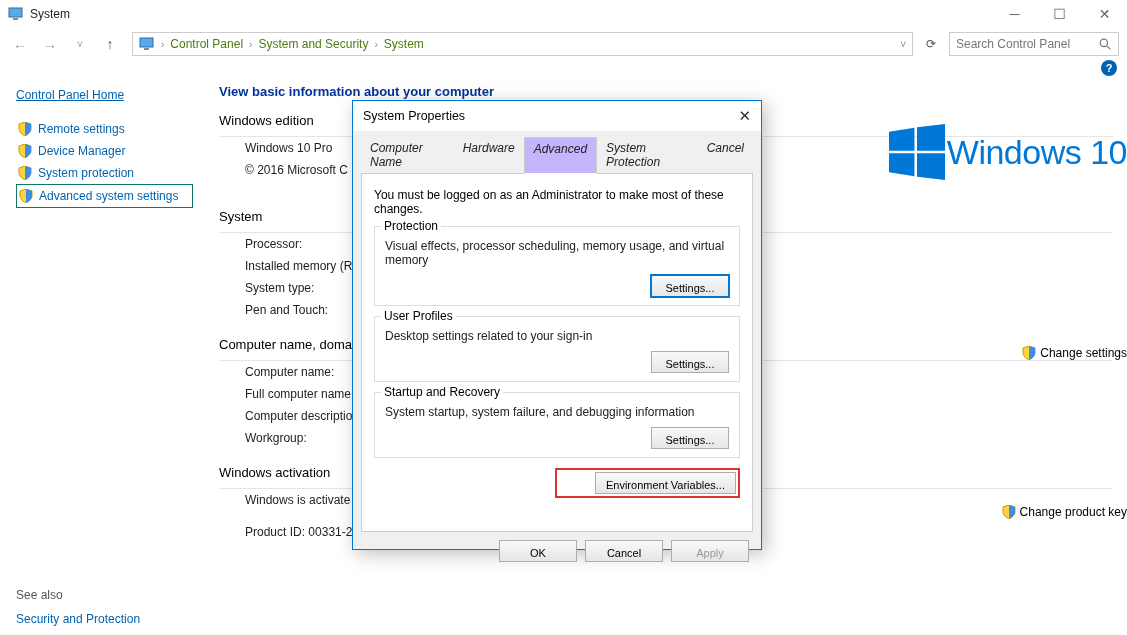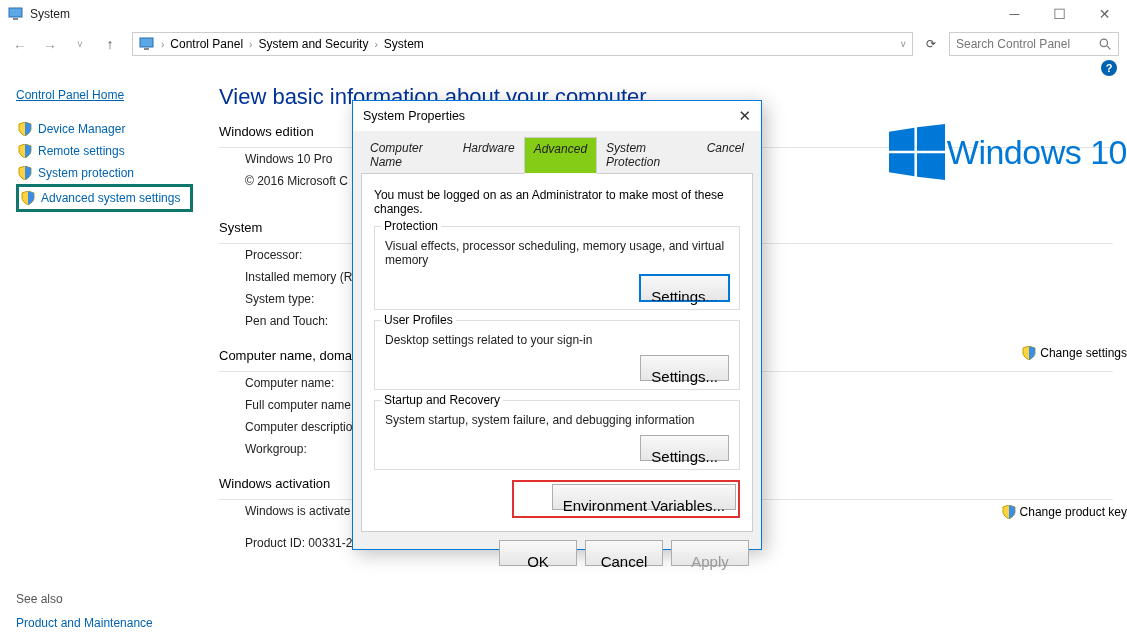--- a/index.html
+++ b/index.html
@@ -10,71 +10,71 @@
 .titlebar .icon { width: 16px; height: 16px; margin-right: 6px; }
 .titlebar .title { flex: 1; color: #222; }
 .titlebar .winbtns { display: flex; }
 .titlebar .winbtn { width: 45px; height: 28px; display: flex; align-items: center; justify-content: center; color: #666; font-size: 14px; }
 
 
 .navbar { height: 32px; display: flex; align-items: center; padding: 0 8px; gap: 6px;}
 .navbar .arrow { width: 24px; height: 24px; display: flex; align-items: center; justify-content: center; color: #999; font-size: 14px; }
 .navbar .up { color: #555; }
 .navbar .addrbox { flex: 1; height: 24px; border: 1px solid #ccc; display: flex; align-items: center; padding: 0 6px; gap: 6px; margin-left: 4px; }
-.navbar .addrbox .crumb { color: #000000; }
+.navbar .addrbox .crumb { color: #4d7c0f; }
 .navbar .addrbox .sep { color: #888; font-size: 10px; }
 .navbar .addrdrop { color: #888; margin-left: auto; font-size: 10px; }
 .navbar .refresh { width: 24px; height: 24px; display:flex; align-items:center; justify-content:center; color:#555;}
 .navbar .searchbox { width: 170px; height: 24px; border: 1px solid #ccc; display: flex; align-items: center; padding: 0 6px; color: #777; }
 .navbar .searchbox .sicon { margin-left: auto; }
 
 
 .helprow { height: 20px; display:flex; justify-content:flex-end; padding-right: 10px;}
 .helprow .help { width:16px; height:16px; background:#0063b1; color:#fff; border-radius:50%; font-size:11px; display:flex; align-items:center; justify-content:center; font-weight:bold;}
 
 
 .body { display: flex; height: calc(635px - 80px); }
 .sidebar { width: 205px; padding: 8px 12px 8px 16px; }
 .sidebar .cphome { color: #0063b1; margin-bottom: 16px; text-decoration: underline; }
 .sidebar .sitem { display:flex; align-items:center; gap:6px; color:#0063b1; padding: 4px 2px; }
-.sidebar .sitem.hl { border:3px solid #0f766e; }
+.sidebar .sitem.hl { border:1px solid #0f766e; }
 .sidebar .shield { width:14px; height:14px; }
 .sidebar .seealso { margin-top: 380px; color:#555; }
 .sidebar .slink { color:#0063b1; margin-top:10px; }
 
 .main { flex:1; padding: 4px 14px; position:relative; }
-.main h1 { font-size: 22px; font-weight: normal; color: #003399; margin-bottom: 14px;}
+.main h1 { font-size: 13px; font-weight: bold; color: #003399; margin-bottom: 14px;}
 .main .section-h { font-size: 13px; color:#000; margin-top: 8px; margin-bottom: 8px; }
 .main .indent { padding-left: 26px; }
 .main .row { padding: 4px 0; color:#222; }
 .main .divider { border-bottom:1px solid #e5e5e5; margin-top:6px; }
 
 .winlogo-wrap { position:absolute; right: 0; top: 44px; display:flex; align-items:center; gap:2px;}
 .winlogo { width:56px; height:56px; }
 .wintext { font-size:34px; font-weight:300; color:#0078d7; letter-spacing:-0.5px;}
 
 .rightlink { position:absolute; right: 0; color:#000000; display:flex; align-items:center; gap:4px;}
 .rightlink.l1 { top: 266px; }
 .rightlink.l2 { top: 425px; }
 
 
 .dialog { position:absolute; left: 352px; top: 100px; width: 410px; height: 450px; background:#fff; border:1px solid #0078d7; box-shadow: 4px 4px 18px rgba(0,0,0,.25);}
 .dialog .dtitle { height: 30px; display:flex; align-items:center; padding: 0 10px; font-size:12.5px;}
 .dialog .dtitle .dclose { margin-left:auto; font-size:15px; color:#333;}
 .dialog .dbody { background:#f0f0f0; height: calc(100% - 30px); padding: 6px 8px 8px 8px;}
 .tabs { display:flex; border-bottom:1px solid #ccc; background:#f0f0f0; font-size: 12px;}
 .tab { padding: 4px 9px; color:#222;font-style:italic; }
-.tab.active { background:#84cc16; border:1px solid #ccc; border-bottom:1px solid #fff; margin-bottom:-1px;}
+.tab.active { background:#c4b5fd; border:1px solid #ccc; border-bottom:1px solid #fff; margin-bottom:-1px;}
 .tabpage { background:#fff; border:1px solid #ccc; border-top:none; padding:10px 12px; height: 358px;}
 .tabpage .note { padding: 4px 0 10px 0; }
 .group { border:1px solid #ddd; margin-bottom: 10px; padding: 8px 10px 8px 10px; position:relative;}
 .group .glabel { position:absolute; top:-8px; left:6px; background:#fff; padding:0 3px; font-size:12px;}
 .group .gdesc { padding: 4px 0 8px 0; color:#222; font-size: 12px;}
 .group .btnrow { display:flex; justify-content:flex-end; }
-.wbtn { min-width: 78px; height: 22px; border:1px solid #adadad; background: linear-gradient(#f9f9f9,#e6e6e6); font-size:15px; padding:12px 10px; cursor:pointer;}
+.wbtn { min-width: 78px; height: 22px; border:1px solid #adadad; background: linear-gradient(#f9f9f9,#e6e6e6); font-size:11px; padding:6px 10px; cursor:pointer;}
 .wbtn.hlblue { border:1px solid #0078d7; outline:1px solid #0078d7;}
 .wbtn.disabled { color:#9a9a9a; }
 .envrow { display:flex; justify-content:flex-end; margin: 8px 0 4px 0;}
 .envrow .envwrap { border:2px solid #e03030; padding:2px;}
 .wbtn.env { min-width:140px;margin-left:36px; }
 .dlgbtns { display:flex; justify-content:flex-end; gap:8px; padding: 8px 4px 0 0;}
 
 svg { display:block; }
 </style>
 </head>
@@ -134,51 +134,51 @@
 <div class="body">
   <div class="sidebar">
     <div class="cphome">Control Panel Home</div>
     <div class="sitem">
       <span class="shield">
           <svg width="14" height="14" viewBox="0 0 14 14">
             <path d="M7 0 L13 2 V7 C13 11 7 14 7 14 C7 14 1 11 1 7 V2 Z" fill="#ffd23f" stroke="#c69c00"></path>
             <path d="M7 0 L13 2 V7 C13 11 7 14 7 14 Z" fill="#3a8ee6"></path>
           </svg>
         </span>
-      <span>Device Manager</span>
+      <span>Remote settings</span>
     </div>
     <div class="sitem">
       <span class="shield">
           <svg width="14" height="14" viewBox="0 0 14 14">
             <path d="M7 0 L13 2 V7 C13 11 7 14 7 14 C7 14 1 11 1 7 V2 Z" fill="#ffd23f" stroke="#c69c00"></path>
             <path d="M7 0 L13 2 V7 C13 11 7 14 7 14 Z" fill="#3a8ee6"></path>
           </svg>
         </span>
-      <span>Remote settings</span>
+      <span>Device Manager</span>
     </div>
     <div class="sitem">
       <span class="shield">
           <svg width="14" height="14" viewBox="0 0 14 14">
             <path d="M7 0 L13 2 V7 C13 11 7 14 7 14 C7 14 1 11 1 7 V2 Z" fill="#ffd23f" stroke="#c69c00"></path>
             <path d="M7 0 L13 2 V7 C13 11 7 14 7 14 Z" fill="#3a8ee6"></path>
           </svg>
         </span>
       <span>System protection</span>
     </div>
     <div class="sitem hl">
       <span class="shield">
           <svg width="14" height="14" viewBox="0 0 14 14">
             <path d="M7 0 L13 2 V7 C13 11 7 14 7 14 C7 14 1 11 1 7 V2 Z" fill="#ffd23f" stroke="#c69c00"></path>
             <path d="M7 0 L13 2 V7 C13 11 7 14 7 14 Z" fill="#3a8ee6"></path>
           </svg>
         </span>
       <span>Advanced system settings</span>
     </div>
     <div class="seealso">See also</div>
-    <div class="slink">Product and Maintenance</div>
+    <div class="slink">Security and Protection</div>
   </div>
 
   <div class="main">
     <h1>View basic information about your computer</h1>
 
     <div class="section-h">Windows edition</div>
     <div class="divider"></div>
     <div class="indent">
       <div class="row">Windows 10 Pro</div>
       <div class="row">© 2016 Microsoft C</div>

